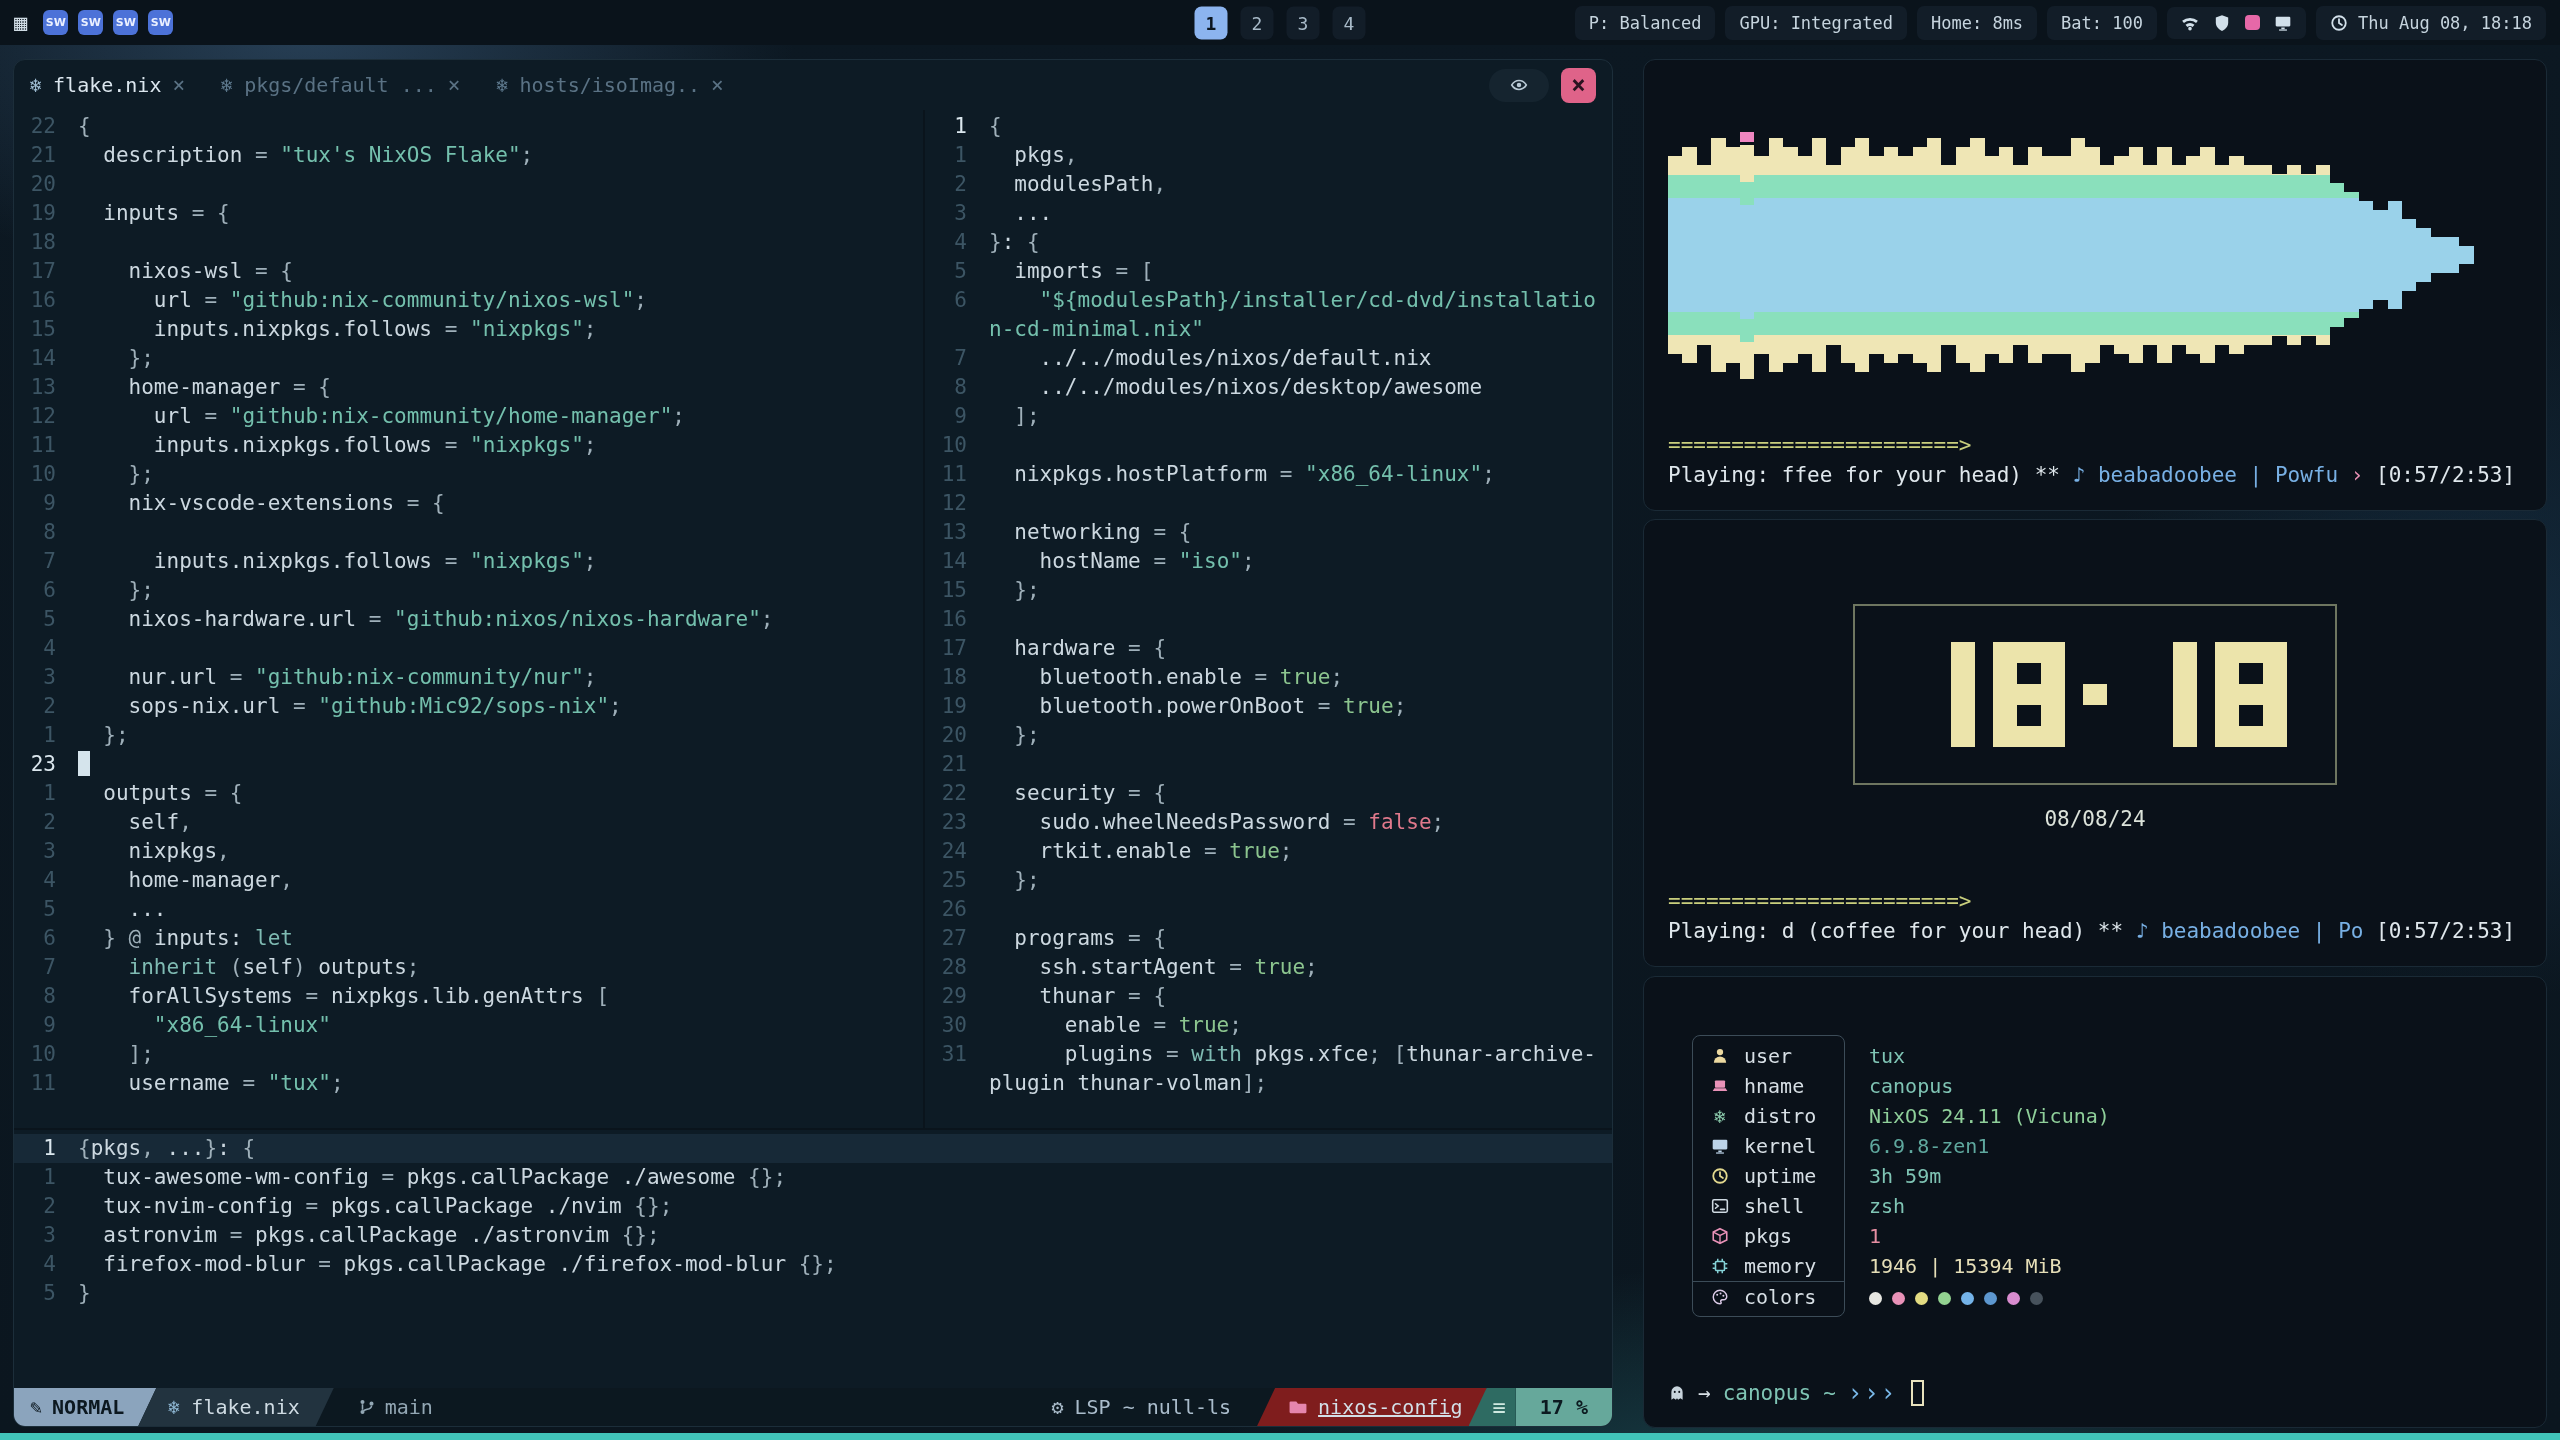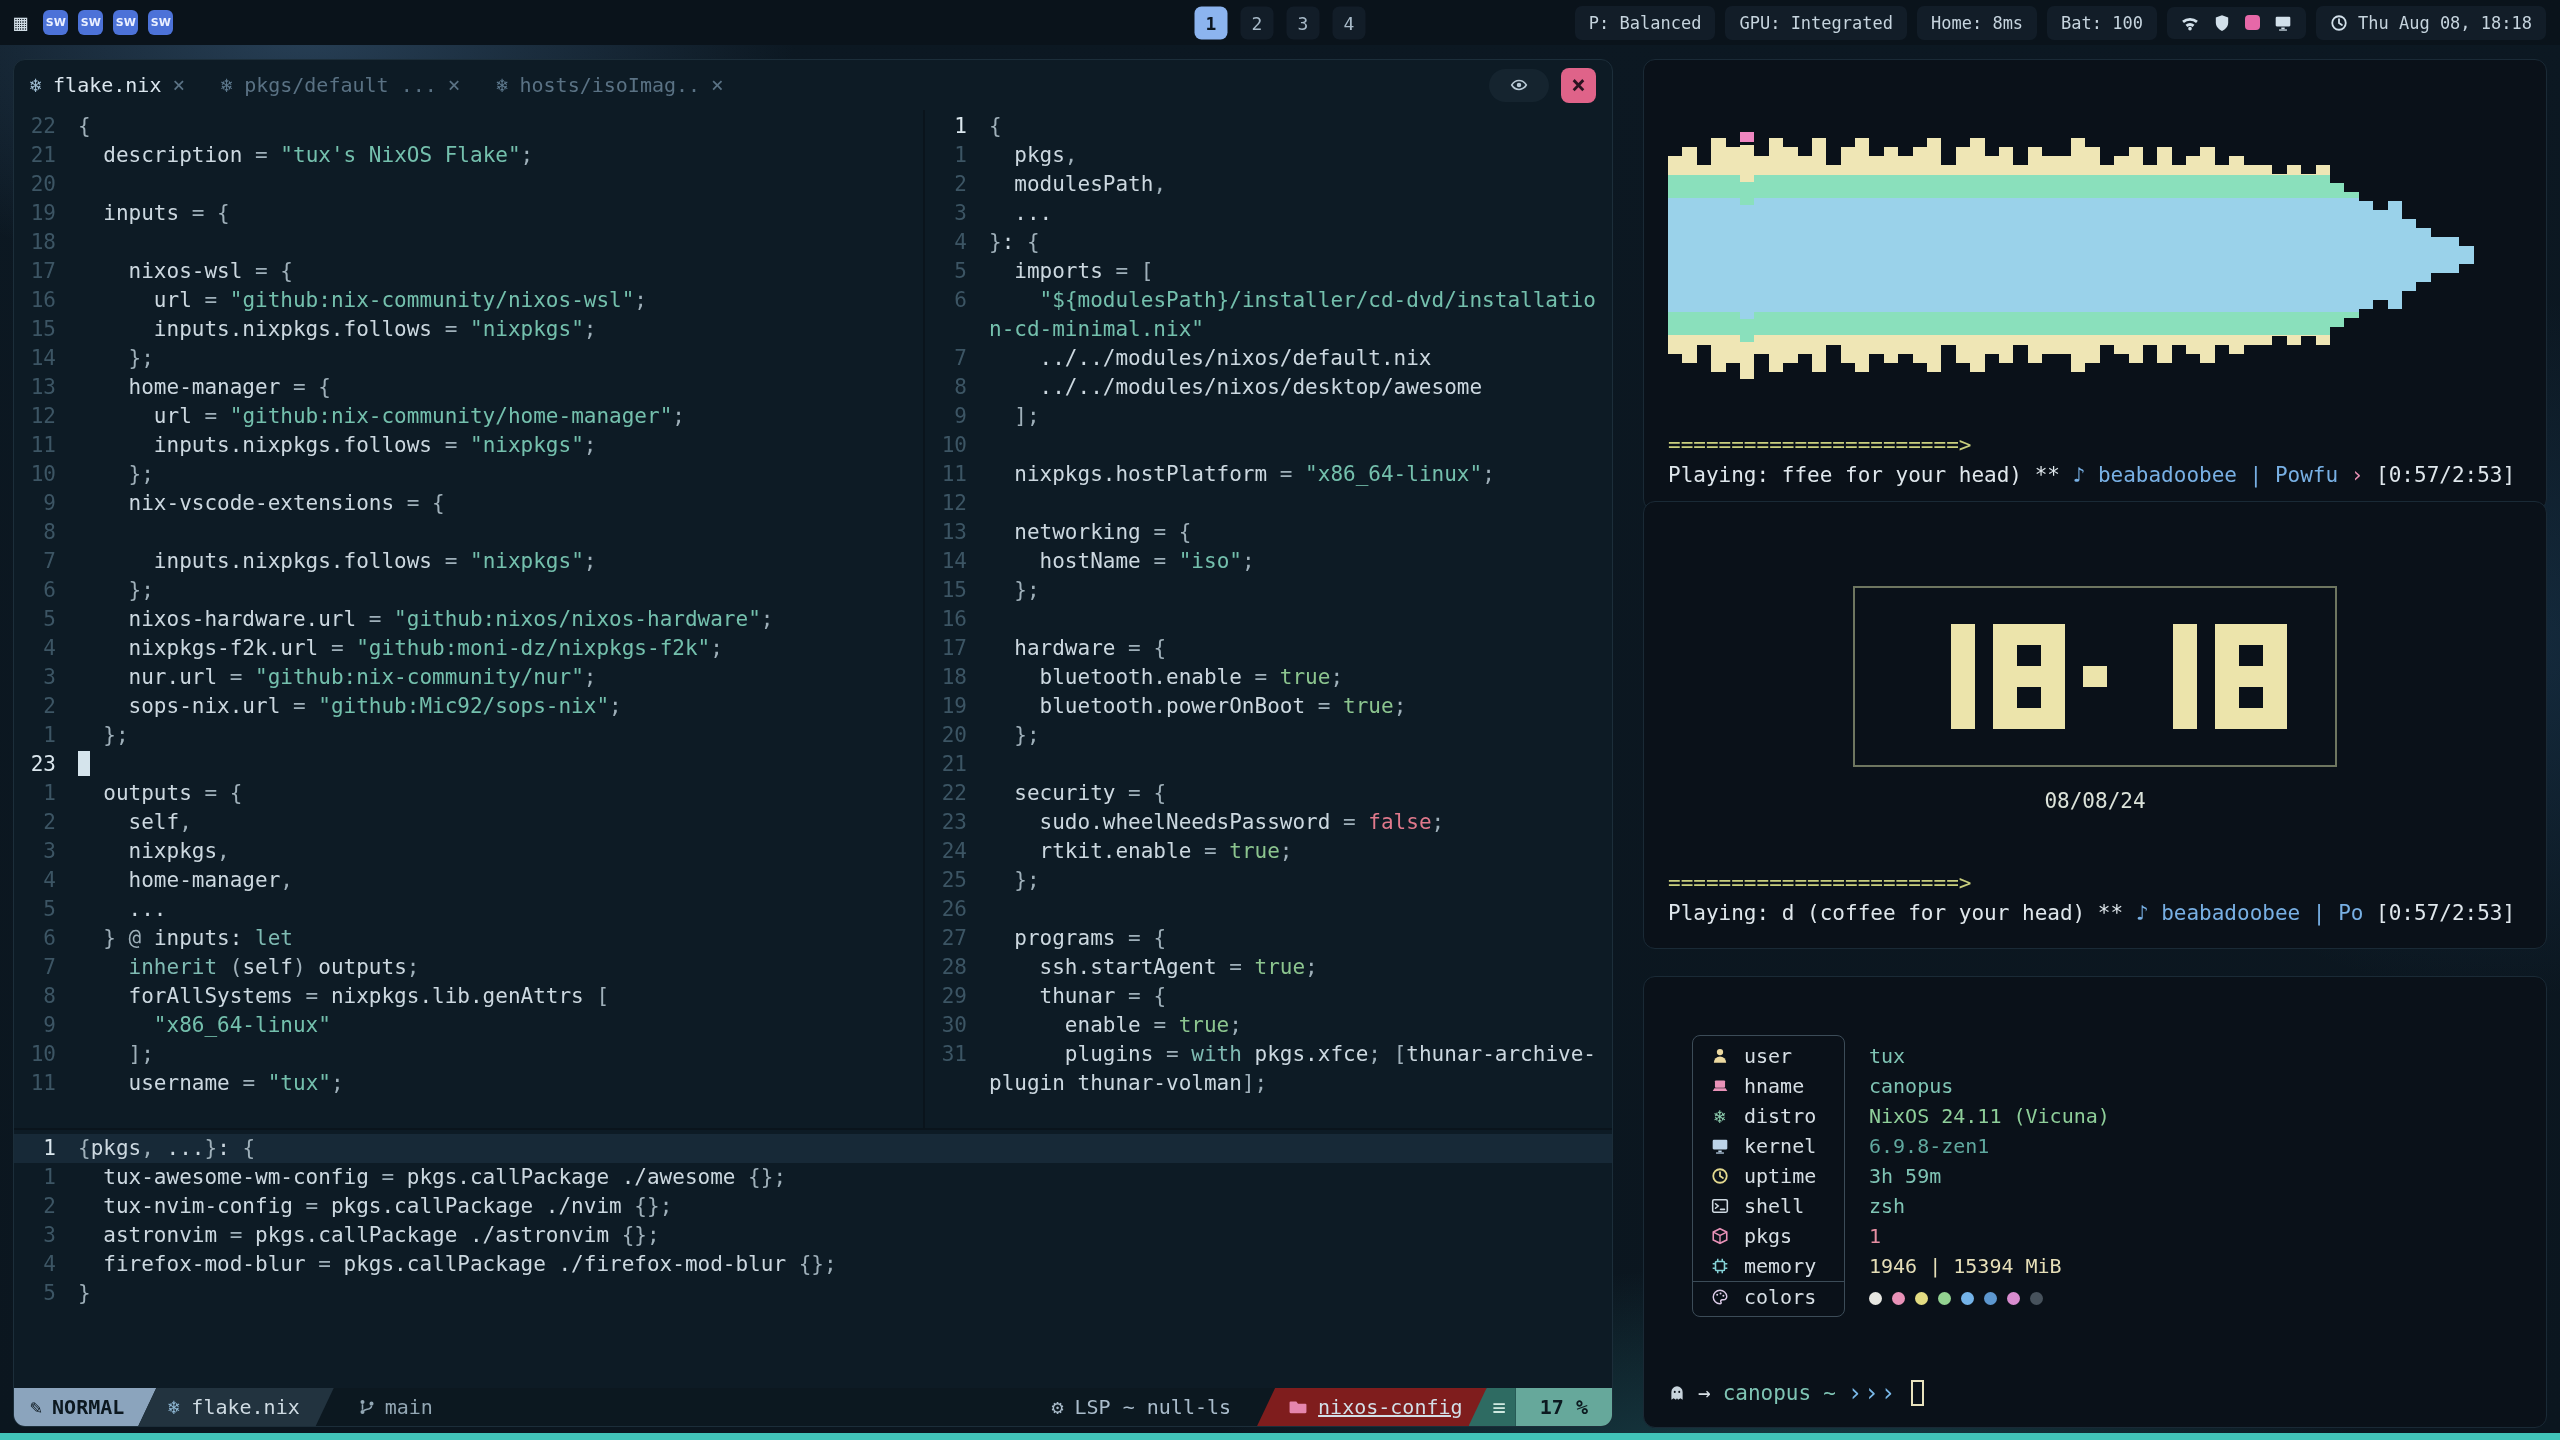--- a/index.html
+++ b/index.html
@@ -77,21 +77,21 @@
   .sl-proj{ background:#7f1d1d; color:#d3dfe7; display:flex; align-items:center; gap:11px;
     padding:0 24px 0 32px; clip-path:polygon(18px 0,100% 0,100% 100%,0 100%);text-decoration:underline; }
   .sl-pcticon{ background:#2e6b62; color:#cfe9e0; display:flex; align-items:center; padding:0 10px 0 24px;
     clip-path:polygon(18px 0,100% 0,100% 100%,0 100%); margin-left:-18px; font-size:22px; }
   .sl-pct{ background:#66a89b; color:#0c1a20; font-weight:bold; display:flex; align-items:center; padding:0 24px; }
 
   
   .rwin{ position:absolute; left:1643px; width:904px; background:#0a1119; border:1px solid #1a2a36;
     border-radius:12px; display:flex; flex-direction:column; padding:20px 24px; overflow:hidden; }
   #win-vis{ top:59px; height:452px; }
-  #win-clock{ top:501px; height:448px; }
+  #win-clock{ top:519px; height:448px; }
   #win-fetch{ top:976px; height:452px; }
 
   .vis{ flex:1; display:flex; align-items:center; overflow:hidden; }
   .viscol{ width:14.4px; flex:none; display:flex; flex-direction:column; justify-content:center; }
   .seg-b{ background:#9ad2ea; } .seg-g{ background:#8ae0bc; }
   .seg-c{ background:#efe6b5; } .seg-p{ background:#ef86c0; margin-bottom:3px; }
 
   .sepline{ color:#c9cf7d; font-size:21px; line-height:30px; white-space:nowrap; overflow:hidden; }
   .playing-line{ font-size:21px; line-height:30px; white-space:nowrap; overflow:hidden; color:#dfe7ec; }
   .playing-line .artist{ color:#78b0e4; } .playing-line .note{ color:#78b0e4; }
@@ -223,21 +223,21 @@
           <div class="crow"><span class="ln">14</span><span class="codetxt">    <span class="pn">}</span><span class="pn">;</span></span></div>
           <div class="crow"><span class="ln">13</span><span class="codetxt">    home-manager <span class="pn">=</span> <span class="pn">{</span></span></div>
           <div class="crow"><span class="ln">12</span><span class="codetxt">      url <span class="pn">=</span> <span class="str">"</span><span class="str">github:nix-community/home-manager</span><span class="str">"</span><span class="pn">;</span></span></div>
           <div class="crow"><span class="ln">11</span><span class="codetxt">      inputs.nixpkgs.follows <span class="pn">=</span> <span class="str">"</span><span class="str">nixpkgs</span><span class="str">"</span><span class="pn">;</span></span></div>
           <div class="crow"><span class="ln">10</span><span class="codetxt">    <span class="pn">}</span><span class="pn">;</span></span></div>
           <div class="crow"><span class="ln">9</span><span class="codetxt">    nix-vscode-extensions <span class="pn">=</span> <span class="pn">{</span></span></div>
           <div class="crow"><span class="ln">8</span></div>
           <div class="crow"><span class="ln">7</span><span class="codetxt">      inputs.nixpkgs.follows <span class="pn">=</span> <span class="str">"</span><span class="str">nixpkgs</span><span class="str">"</span><span class="pn">;</span></span></div>
           <div class="crow"><span class="ln">6</span><span class="codetxt">    <span class="pn">}</span><span class="pn">;</span></span></div>
           <div class="crow"><span class="ln">5</span><span class="codetxt">    nixos-hardware.url <span class="pn">=</span> <span class="str">"</span><span class="str">github:nixos/nixos-hardware</span><span class="str">"</span><span class="pn">;</span></span></div>
-          <div class="crow"><span class="ln">4</span><span class="codetxt">    nixpkgs-f2k.url <span class="pn">=</span> <span class="str">"</span><span class="str">github:moni-dz/nixpkgs-f2k</span><span class="str">"</span><span class="pn">;</span></span></div>
+          <div class="crow"><span class="ln">4</span></div>
           <div class="crow"><span class="ln">3</span><span class="codetxt">    nur.url <span class="pn">=</span> <span class="str">"</span><span class="str">github:nix-community/nur</span><span class="str">"</span><span class="pn">;</span></span></div>
           <div class="crow"><span class="ln">2</span><span class="codetxt">    sops-nix.url <span class="pn">=</span> <span class="str">"</span><span class="str">github:Mic92/sops-nix</span><span class="str">"</span><span class="pn">;</span></span></div>
           <div class="crow"><span class="ln">1</span><span class="codetxt">  <span class="pn">}</span><span class="pn">;</span></span></div>
           <div class="crow"><span class="ln active">23</span><span class="codetxt"><span class="blockcursor"></span></span></div>
           <div class="crow"><span class="ln">1</span><span class="codetxt">  outputs <span class="pn">=</span> <span class="pn">{</span></span></div>
           <div class="crow"><span class="ln">2</span><span class="codetxt">    self<span class="pn">,</span></span></div>
           <div class="crow"><span class="ln">3</span><span class="codetxt">    nixpkgs<span class="pn">,</span></span></div>
           <div class="crow"><span class="ln">4</span><span class="codetxt">    home-manager<span class="pn">,</span></span></div>
           <div class="crow"><span class="ln">5</span><span class="codetxt">    ...</span></div>
           <div class="crow"><span class="ln">6</span><span class="codetxt">  <span class="pn">}</span> <span class="pn">@</span> inputs: <span class="kw">let</span></span></div>

